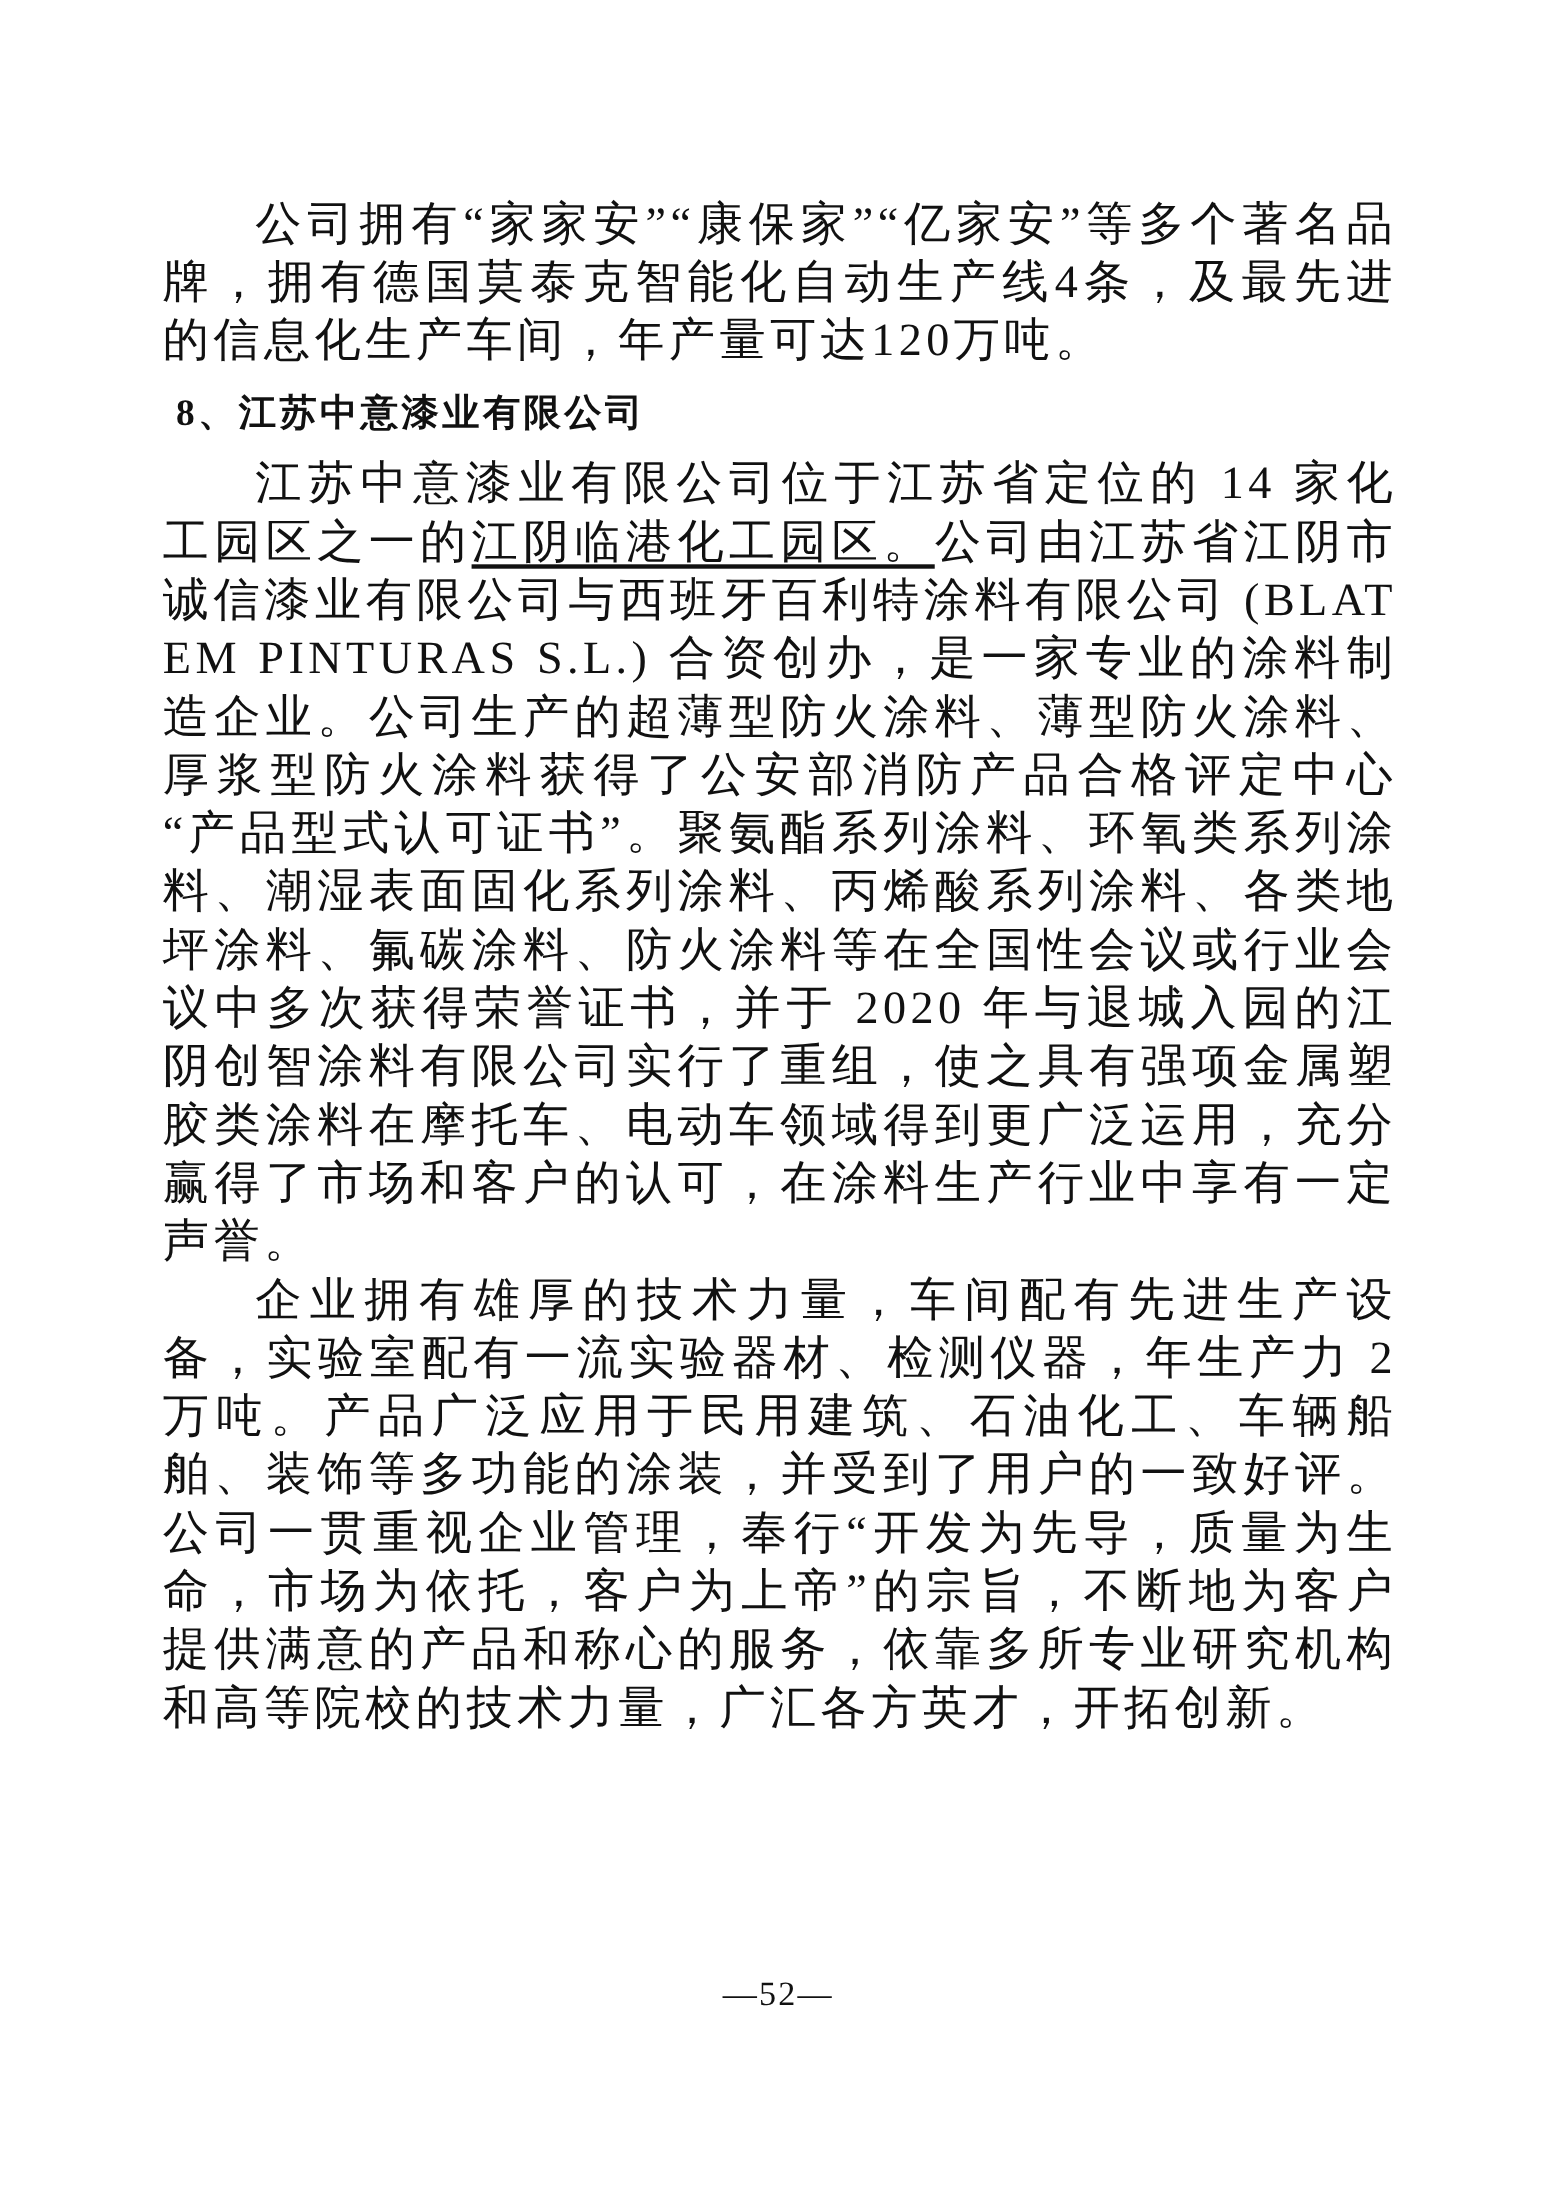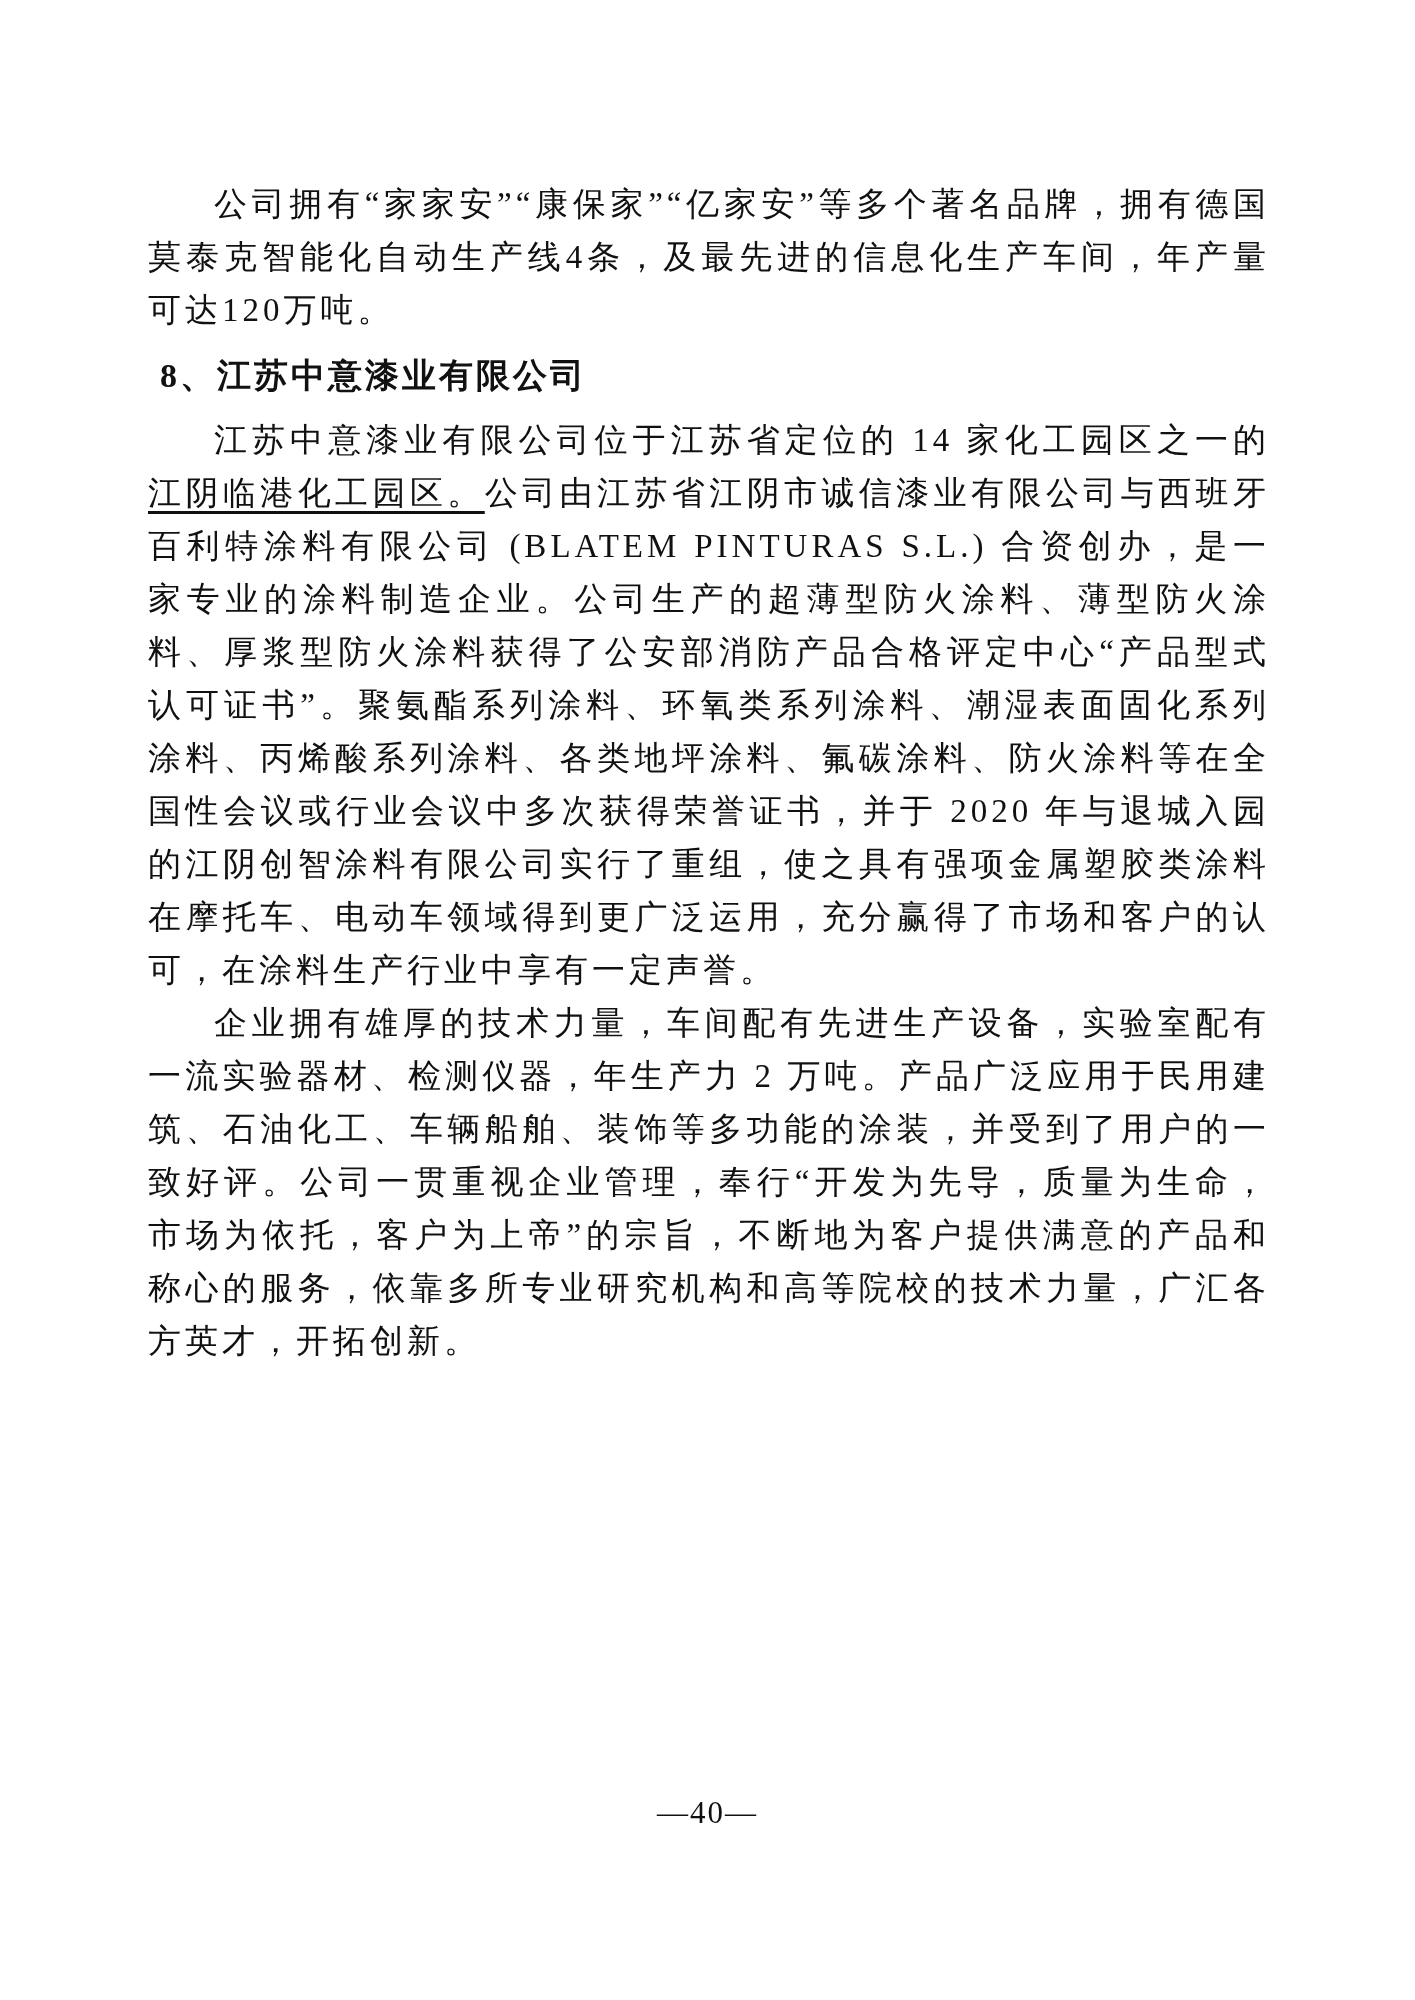--- a/index.html
+++ b/index.html
@@ -17,21 +17,21 @@
     color: #111111;
   }
   .text-block {
     position: absolute;
     left: 148px;
     top: 178px;
     width: 1122px;
   }
   .para {
     margin: 0;
-    font-size: 33px;
+    font-size: 42px;
     line-height: 53px;
     letter-spacing: 4px;
     text-align: justify;
     text-indent: 2em;
     word-break: break-all;
   }
   .heading {
     margin: 12px;
     font-size: 34px;
     line-height: 53px;
@@ -56,14 +56,14 @@
 </head>
 <body>
 
 <div class="page">
   <div class="text-block">
     <p class="para">公司拥有“家家安”“康保家”“亿家安”等多个著名品牌，拥有德国莫泰克智能化自动生产线4条，及最先进的信息化生产车间，年产量可达120万吨。</p>
     <h2 class="heading">8、江苏中意漆业有限公司</h2>
     <p class="para"><span>江苏中意漆业有限公司位于江苏省定位的 14 家化工园区之一的</span><span class="underline">江阴临港化工园区。</span><span>公司由江苏省江阴市诚信漆业有限公司与西班牙百利特涂料有限公司 (BLATEM PINTURAS S.L.) 合资创办，是一家专业的涂料制造企业。公司生产的超薄型防火涂料、薄型防火涂料、厚浆型防火涂料获得了公安部消防产品合格评定中心“产品型式认可证书”。聚氨酯系列涂料、环氧类系列涂料、潮湿表面固化系列涂料、丙烯酸系列涂料、各类地坪涂料、氟碳涂料、防火涂料等在全国性会议或行业会议中多次获得荣誉证书，并于 2020 年与退城入园的江阴创智涂料有限公司实行了重组，使之具有强项金属塑胶类涂料在摩托车、电动车领域得到更广泛运用，充分赢得了市场和客户的认可，在涂料生产行业中享有一定声誉。</span></p>
     <p class="para">企业拥有雄厚的技术力量，车间配有先进生产设备，实验室配有一流实验器材、检测仪器，年生产力 2 万吨。产品广泛应用于民用建筑、石油化工、车辆船舶、装饰等多功能的涂装，并受到了用户的一致好评。公司一贯重视企业管理，奉行“开发为先导，质量为生命，市场为依托，客户为上帝”的宗旨，不断地为客户提供满意的产品和称心的服务，依靠多所专业研究机构和高等院校的技术力量，广汇各方英才，开拓创新。</p>
   </div>
-  <div class="page-number">—40—</div>
+  <div class="page-number">—52—</div>
 </div>
 
 </body></html>

